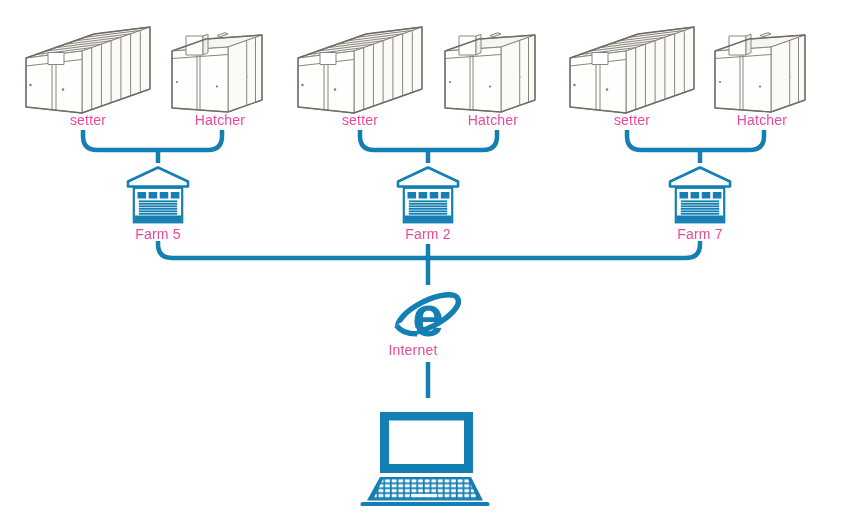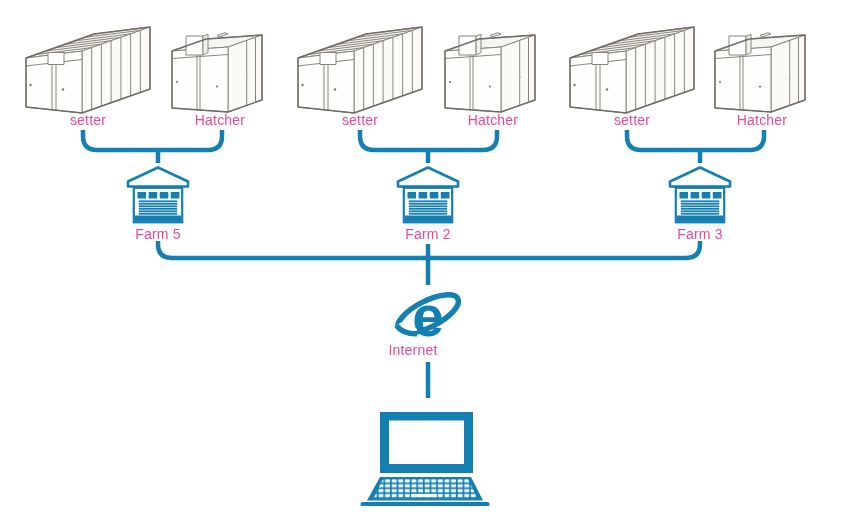--- a/index.html
+++ b/index.html
@@ -122,21 +122,21 @@
       <use href="#sym-setter"></use>
     </svg>
   <svg class="abs" style="left:710px;top:24px" width="105" height="96">
       <use href="#sym-hatcher"></use>
     </svg>
   <div class="lbl" style="left:587px;top:112px">setter</div>
   <div class="lbl" style="left:717px;top:112px">Hatcher</div>
   <svg class="abs" style="left:668px;top:166px" width="64" height="58">
       <use href="#sym-farm"></use>
     </svg>
-  <div class="lbl" style="left:655px;top:226px">Farm 3</div>
+  <div class="lbl" style="left:655px;top:226px">Farm 7</div>
 
   <svg class="overlay" width="850" height="519">
     <g fill="none" stroke="#137FB2" stroke-width="4.5">
       <path d="M83,130 V136 Q83,150 97,150 H208 Q222,150 222,136 V130 M158,150 V163"></path>
       <path d="M360,130 V136 Q360,150 374,150 H483 Q497,150 497,136 V130 M428,150 V163"></path>
       <path d="M627,130 V136 Q627,150 641,150 H750 Q764,150 764,136 V130 M700,150 V163"></path>
       <path d="M158,241 V244 Q158,258 172,258 H686 Q700,258 700,244 V241 M428,244 V285"></path>
       <path d="M428,362 V398"></path>
     </g>
   </svg>

